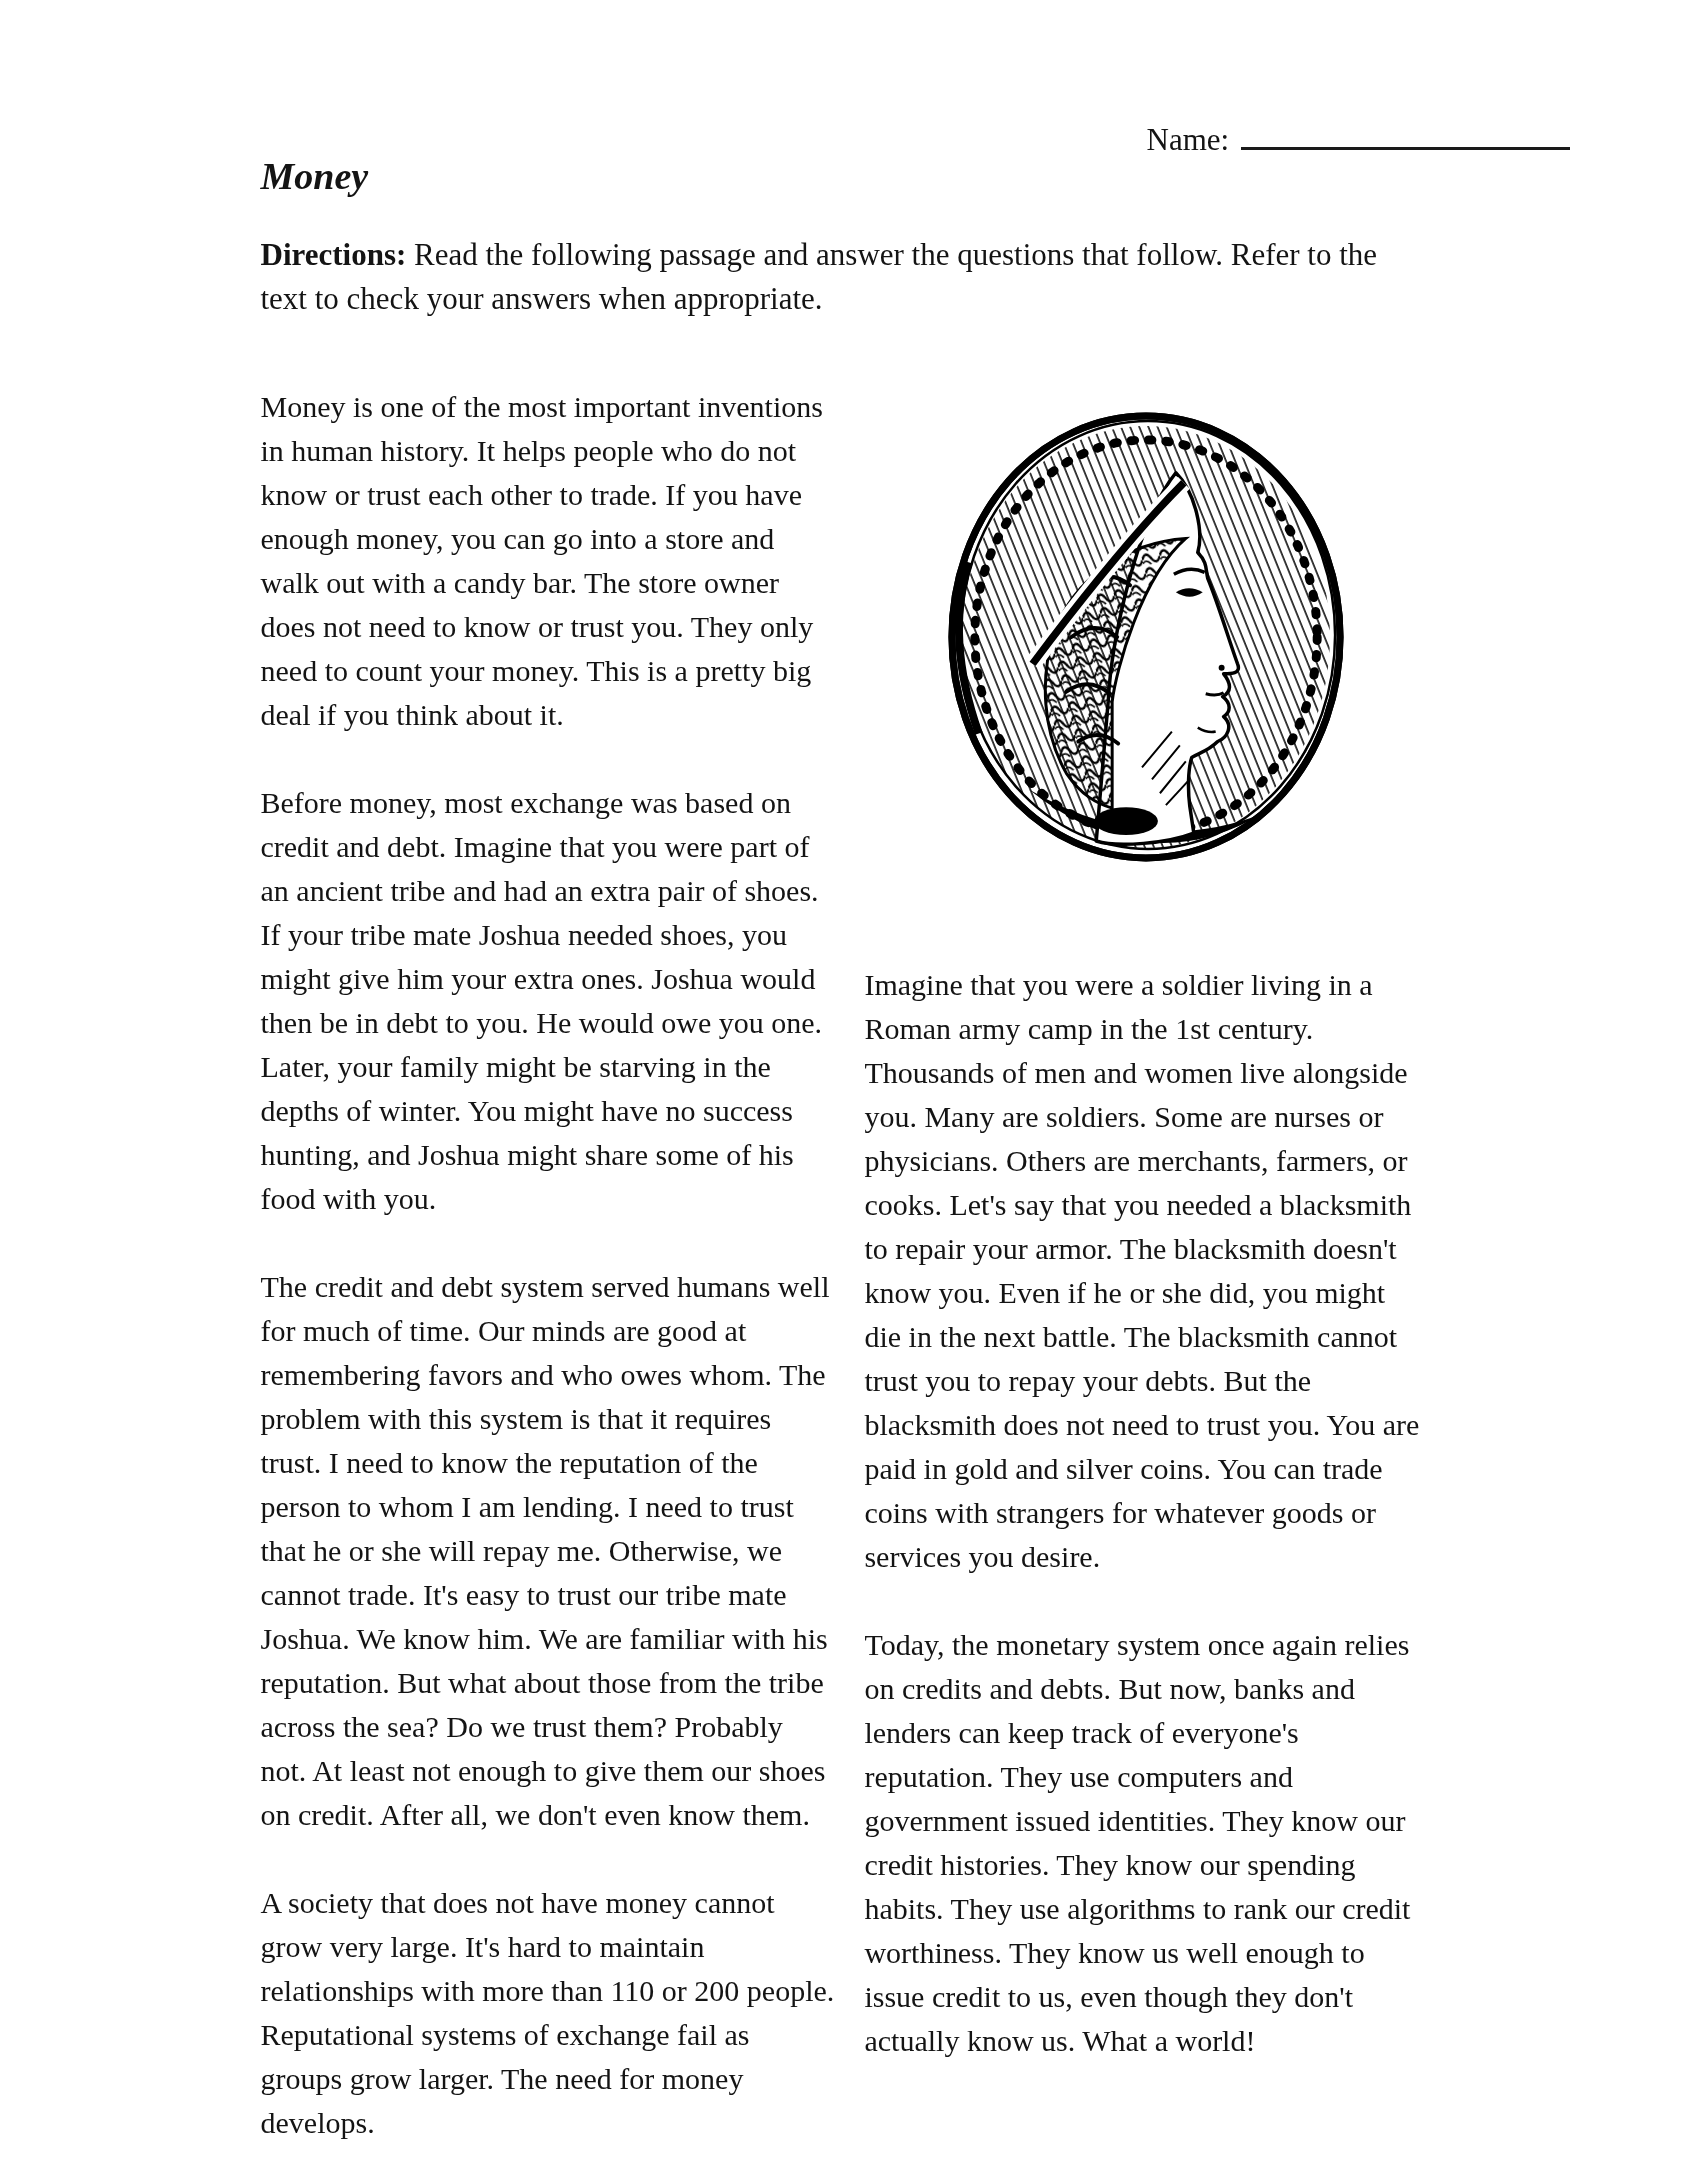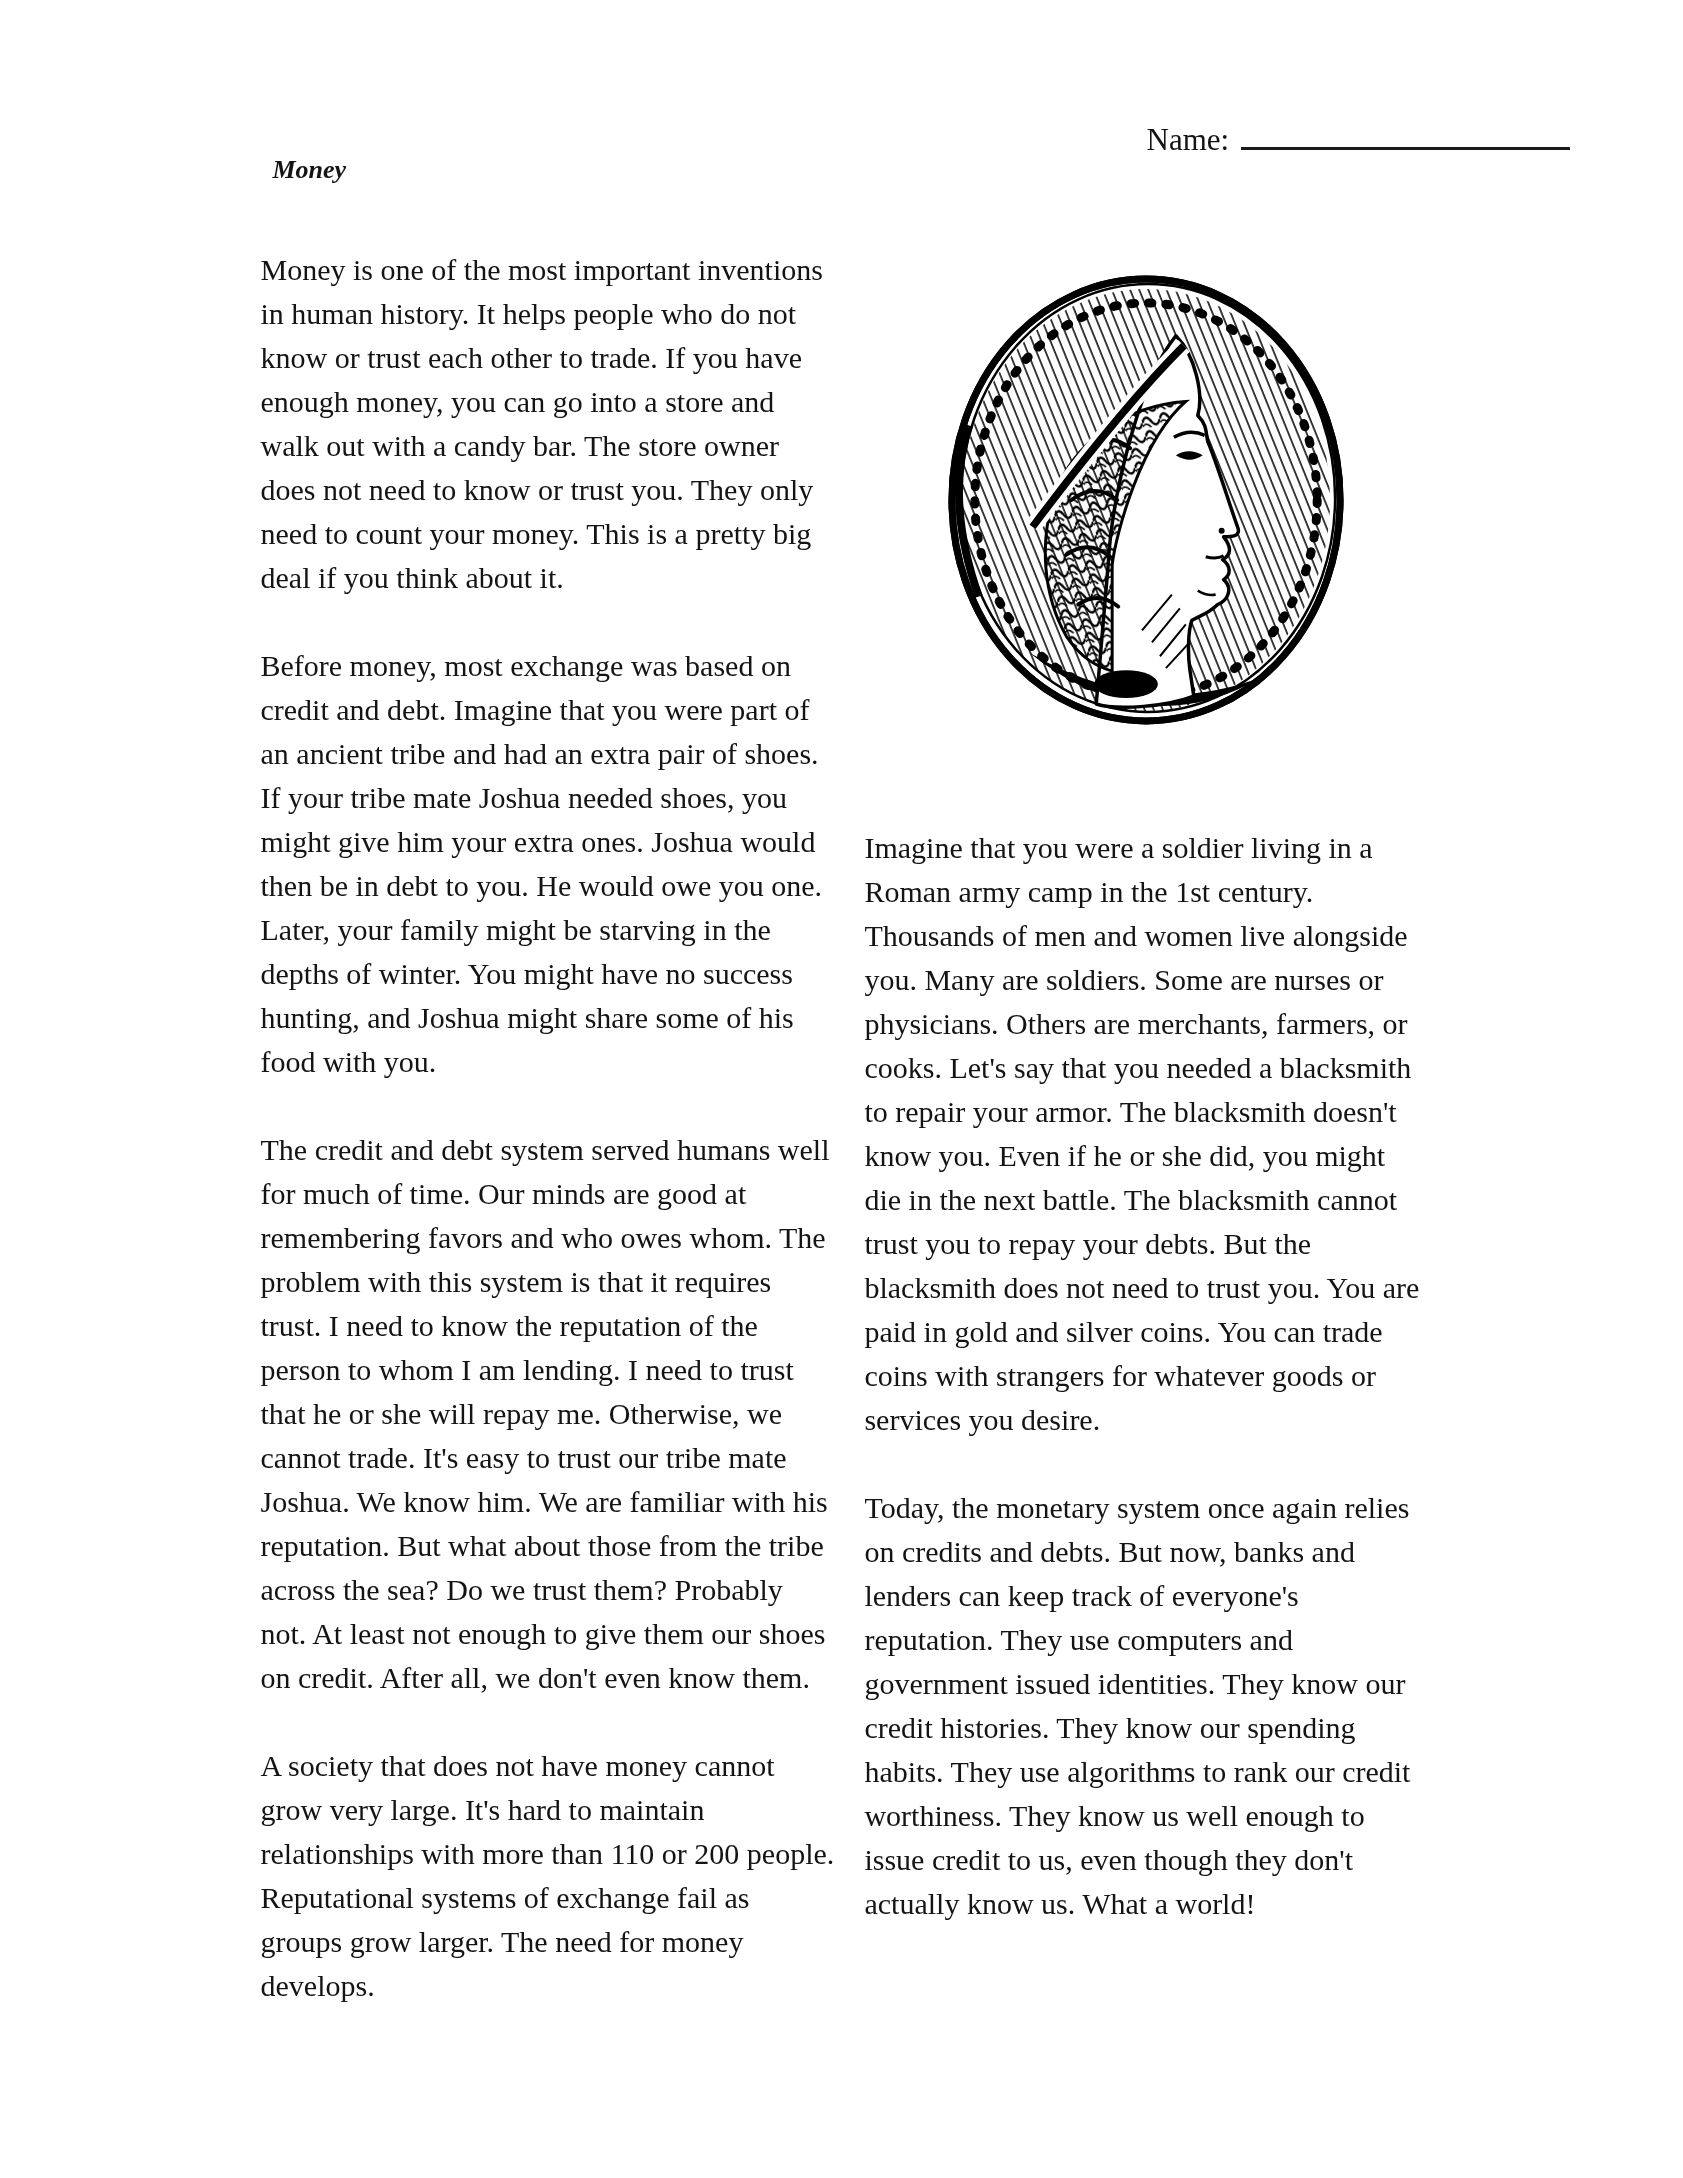--- a/index.html
+++ b/index.html
@@ -23,22 +23,22 @@
     margin-left:12px;
     vertical-align:baseline;
   }
   .content { padding:149px 141px 0 147px; }
   .title {
     margin:0;
     font-size:41px; font-weight:bold; line-height:1.15;
     letter-spacing:0.5px;
   }
   .subtitle {
-    margin:6px 0 0 12px;
-    font-size:26px; font-weight:bold; font-style:italic; line-height:1.15;
+    margin:6px 0 0 0;
+    font-size:38px; font-weight:bold; font-style:italic; line-height:1.15;
   }
   .directions {
     margin:34px 0 0 0;
     font-size:31px; line-height:1.44;
     max-width:1397px;
   }
   .directions b { font-weight:bold; }
   .columns { display:flex; gap:30px; margin-top:63px; }
   .col-left  { width:697px; }
   .col-right { width:685px; }
@@ -58,20 +58,21 @@
 <div class="page">
 
   <div class="name-row">
     <span>Name:</span><span class="name-blank"></span>
   </div>
 
   <div class="content">
 
     <h2 class="subtitle">Money</h2>
 
+    <p class="directions"><b>Directions:</b><span> Read the following passage and answer the questions that follow. Refer to the text to check your answers when appropriate.</span></p>
 
     <div class="columns">
 
       <div class="col-left">
         <p class="body-para">Money is one of the most important inventions in human history. It helps people who do not know or trust each other to trade. If you have enough money, you can go into a store and walk out with a candy bar. The store owner does not need to know or trust you. They only need to count your money. This is a pretty big deal if you think about it.</p>
         <p class="body-para">Before money, most exchange was based on credit and debt. Imagine that you were part of an ancient tribe and had an extra pair of shoes. If your tribe mate Joshua needed shoes, you might give him your extra ones. Joshua would then be in debt to you. He would owe you one. Later, your family might be starving in the depths of winter. You might have no success hunting, and Joshua might share some of his food with you.</p>
         <p class="body-para">The credit and debt system served humans well for much of time. Our minds are good at remembering favors and who owes whom. The problem with this system is that it requires trust. I need to know the reputation of the person to whom I am lending. I need to trust that he or she will repay me. Otherwise, we cannot trade. It's easy to trust our tribe mate Joshua. We know him. We are familiar with his reputation. But what about those from the tribe across the sea? Do we trust them? Probably not. At least not enough to give them our shoes on credit. After all, we don't even know them.</p>
         <p class="body-para">A society that does not have money cannot grow very large. It's hard to maintain relationships with more than 110 or 200 people. Reputational systems of exchange fail as groups grow larger. The need for money develops.</p>
       </div>
 

